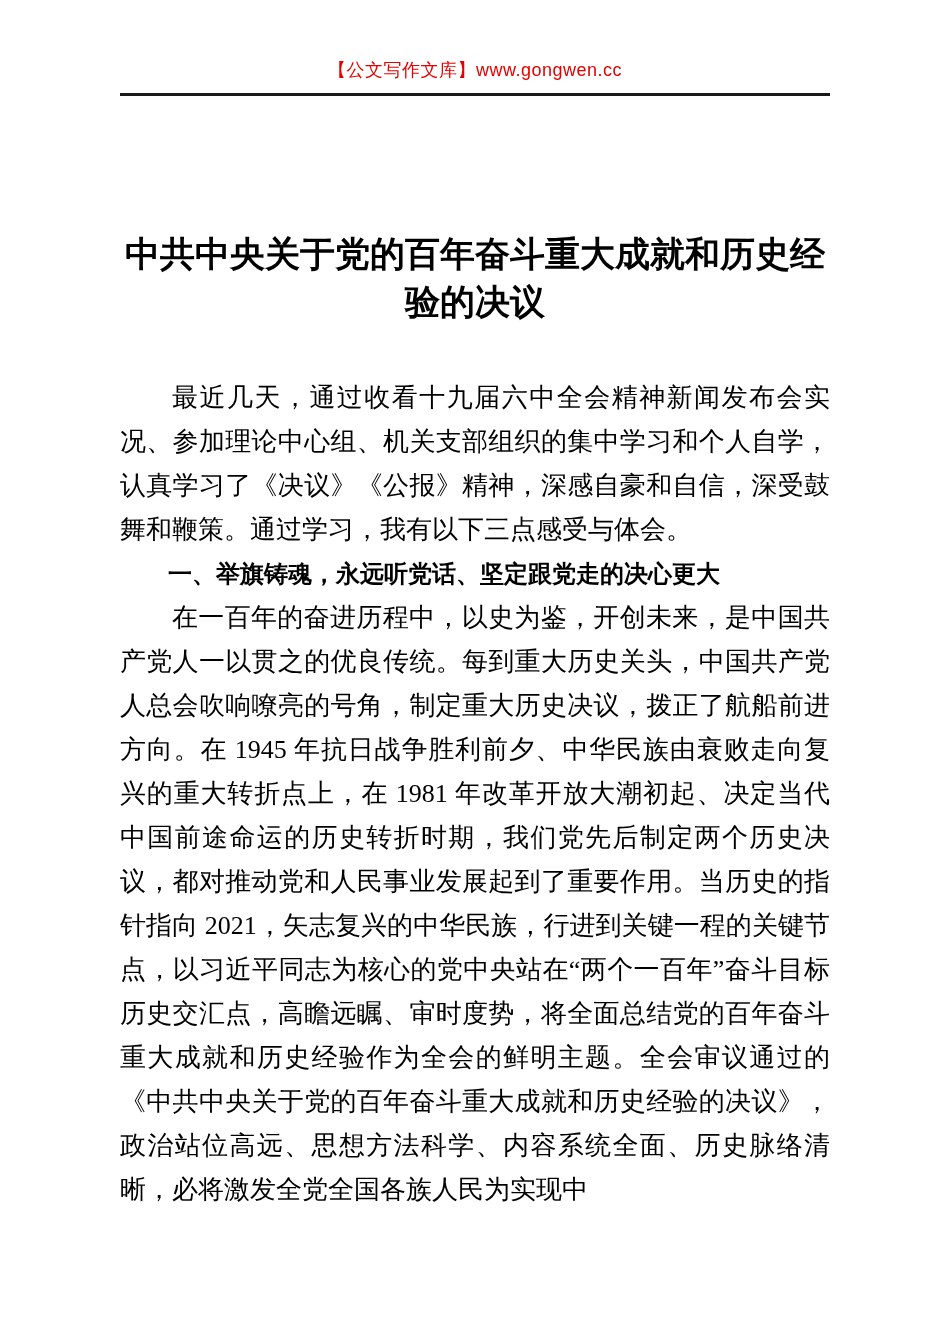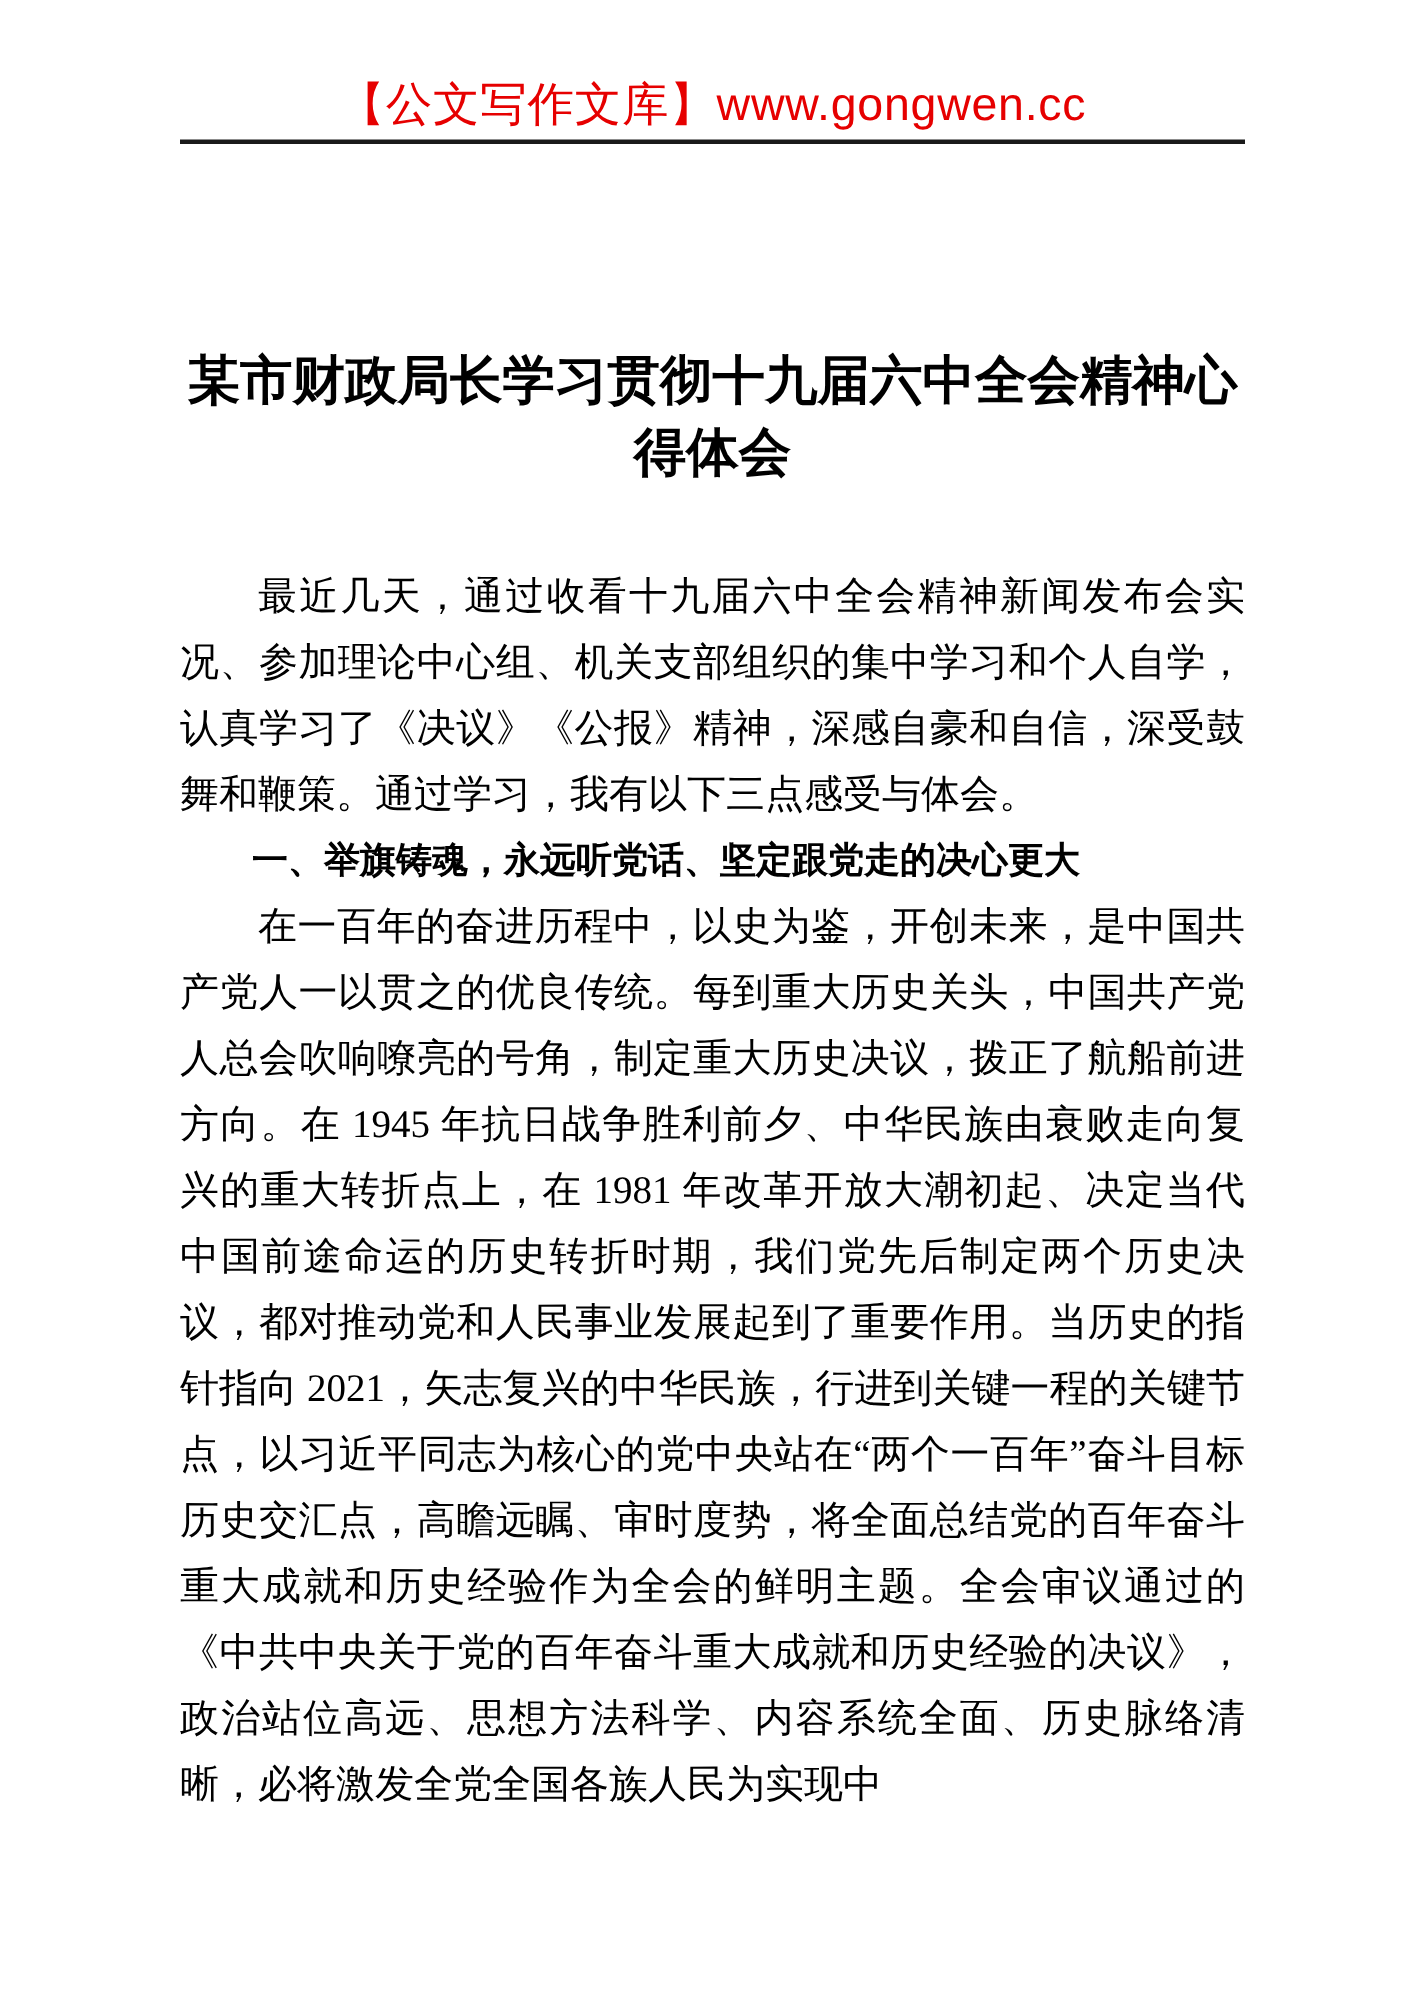--- a/index.html
+++ b/index.html
@@ -17,21 +17,21 @@
   .content {
     width: 710px;
     margin: 0 auto;
   }
   .site-header {
     padding-top: 54px;
     text-align: center;
   }
   .brand-text {
     font-family: "Liberation Sans", "DejaVu Sans", sans-serif;
-    font-size: 31px;
+    font-size: 18px;
     line-height: 32px;
     color: #e60000;
     letter-spacing: 0.5px;
   }
   .header-divider {
     margin-top: 7px;
     border: none;
     border-top: 3px solid #1a1a1a;
     height: 0;
     width: 710px;
@@ -68,21 +68,21 @@
 
 <div class="page">
   <div class="content">
 
     <div class="site-header">
       <span class="brand-text">【公文写作文库】www.gongwen.cc</span>
     </div>
 
     <hr class="header-divider">
 
-    <h1 class="doc-title">某市财政局长学习贯彻十九届六中全会精神心得体会</h1>
+    <h1 class="doc-title">中共中央关于党的百年奋斗重大成就和历史经验的决议</h1>
 
     <p class="body-text para para-intro">最近几天，通过收看十九届六中全会精神新闻发布会实况、参加理论中心组、机关支部组织的集中学习和个人自学，认真学习了《决议》《公报》精神，深感自豪和自信，深受鼓舞和鞭策。通过学习，我有以下三点感受与体会。</p>
 
     <p class="section-heading">一、举旗铸魂，永远听党话、坚定跟党走的决心更大</p>
 
     <p class="body-text para">在一百年的奋进历程中，以史为鉴，开创未来，是中国共产党人一以贯之的优良传统。每到重大历史关头，中国共产党人总会吹响嘹亮的号角，制定重大历史决议，拨正了航船前进方向。在 1945 年抗日战争胜利前夕、中华民族由衰败走向复兴的重大转折点上，在 1981 年改革开放大潮初起、决定当代中国前途命运的历史转折时期，我们党先后制定两个历史决议，都对推动党和人民事业发展起到了重要作用。当历史的指针指向 2021，矢志复兴的中华民族，行进到关键一程的关键节点，以习近平同志为核心的党中央站在“两个一百年”奋斗目标历史交汇点，高瞻远瞩、审时度势，将全面总结党的百年奋斗重大成就和历史经验作为全会的鲜明主题。全会审议通过的《中共中央关于党的百年奋斗重大成就和历史经验的决议》，政治站位高远、思想方法科学、内容系统全面、历史脉络清晰，必将激发全党全国各族人民为实现中</p>
 
   </div>
 </div>
 

